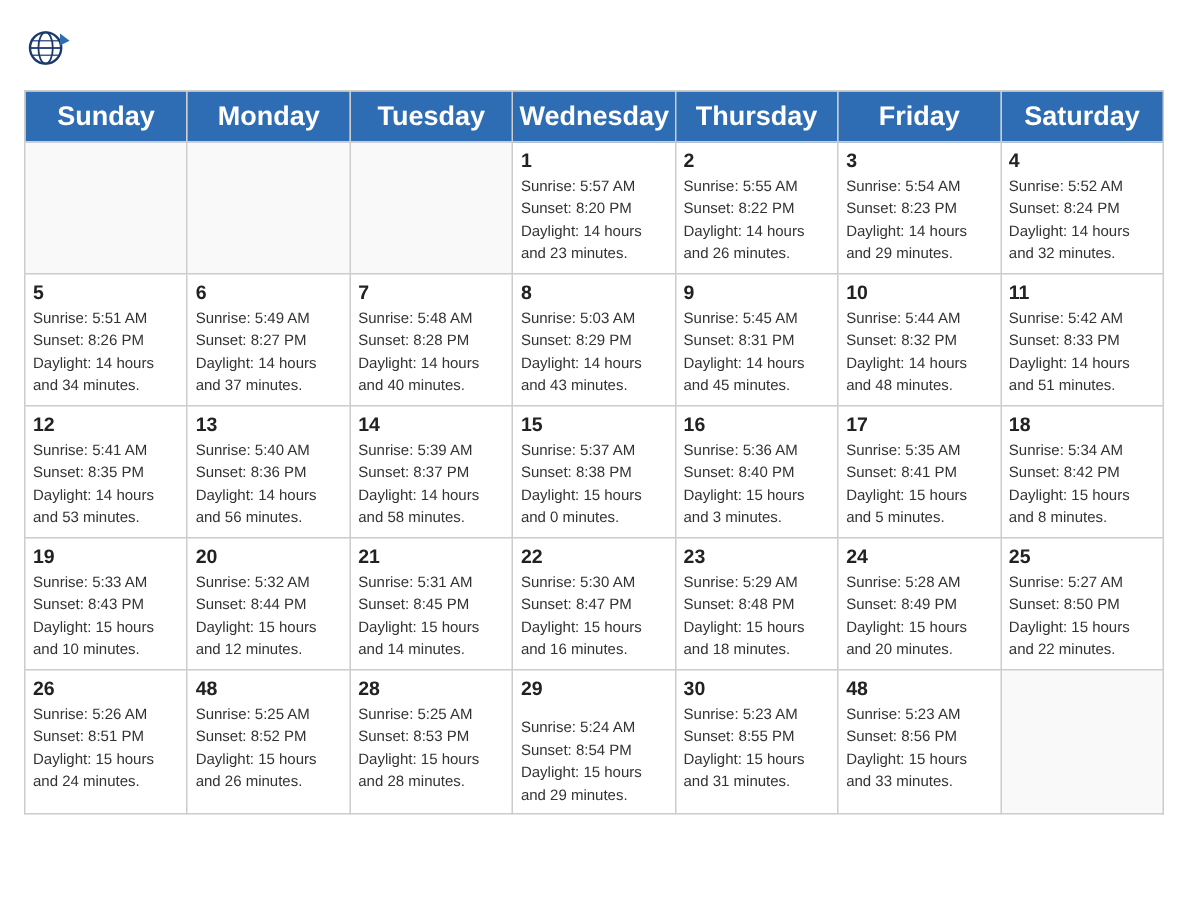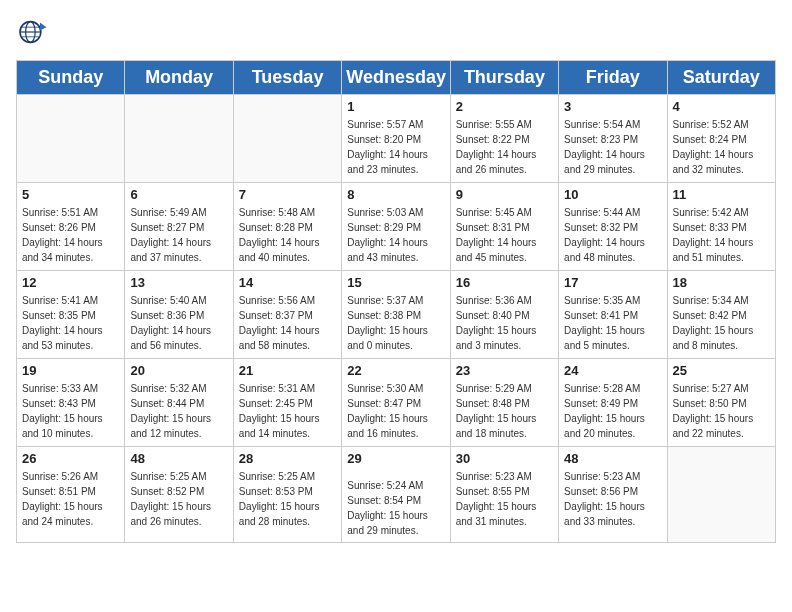--- a/index.html
+++ b/index.html
@@ -214,21 +214,21 @@
         </td>
         <td>
           <span class="day-num">13</span>
           <div class="cell-info" style="white-space: pre-line;">Sunrise: 5:40 AM
 Sunset: 8:36 PM
 Daylight: 14 hours
 and 56 minutes.</div>
         </td>
         <td>
           <span class="day-num">14</span>
-          <div class="cell-info" style="white-space: pre-line;">Sunrise: 5:56 AM
+          <div class="cell-info" style="white-space: pre-line;">Sunrise: 5:39 AM
 Sunset: 8:37 PM
 Daylight: 14 hours
 and 58 minutes.</div>
         </td>
         <td>
           <span class="day-num">15</span>
           <div class="cell-info" style="white-space: pre-line;">Sunrise: 5:37 AM
 Sunset: 8:38 PM
 Daylight: 15 hours
 and 0 minutes.</div>
@@ -266,21 +266,21 @@
         <td>
           <span class="day-num">20</span>
           <div class="cell-info" style="white-space: pre-line;">Sunrise: 5:32 AM
 Sunset: 8:44 PM
 Daylight: 15 hours
 and 12 minutes.</div>
         </td>
         <td>
           <span class="day-num">21</span>
           <div class="cell-info" style="white-space: pre-line;">Sunrise: 5:31 AM
-Sunset: 2:45 PM
+Sunset: 8:45 PM
 Daylight: 15 hours
 and 14 minutes.</div>
         </td>
         <td>
           <span class="day-num">22</span>
           <div class="cell-info" style="white-space: pre-line;">Sunrise: 5:30 AM
 Sunset: 8:47 PM
 Daylight: 15 hours
 and 16 minutes.</div>
         </td>

